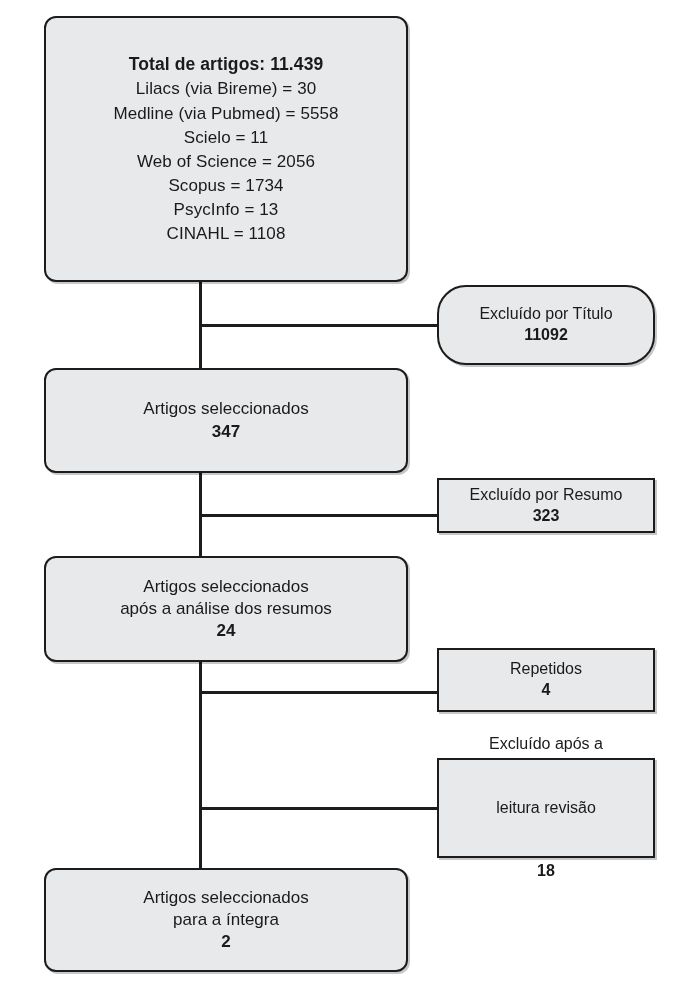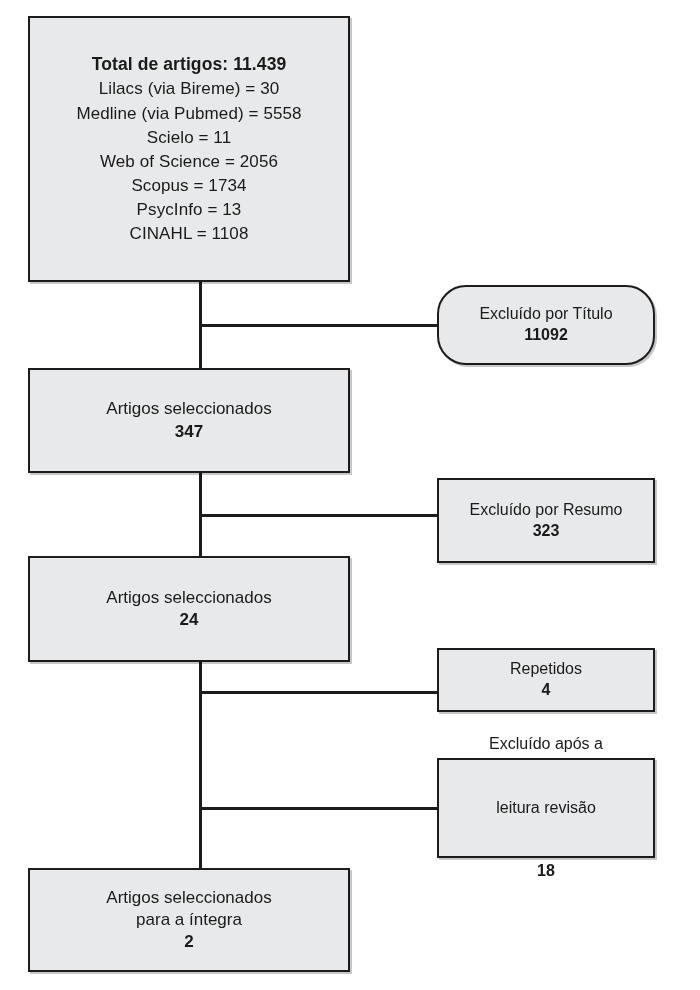--- a/index.html
+++ b/index.html
@@ -40,23 +40,24 @@
     color: #1a1a1a;
     line-height: 1.30;
   }
   .node .ln {
     display: block;
     white-space: nowrap;
   }
 
   
   .main-node {
-    left: 28px;
-    width: 322px;
+    left: 44px;
+    width: 364px;
     font-size: 17px;
+    border-radius: 12px;
   }
   
   .side-node {
     left: 437px;
     width: 218px;
     font-size: 16px;
   }
   .count { font-weight: bold; }
 
   
@@ -100,27 +101,28 @@
   <div class="node side-node" style="top:285px; height:80px;border-radius:29px;">
     <span class="ln">Excluído por Título</span>
     <span class="ln count">11092</span>
   </div>
 
   <div class="node main-node" style="top:368px; height:105px;">
     <span class="ln">Artigos seleccionados</span>
     <span class="ln count">347</span>
   </div>
 
-  <div class="node side-node" style="top:478px; height:85px;">
+  <div class="node side-node" style="top:478px; height:55px;">
     <span class="ln">Excluído por Resumo</span>
     <span class="ln count">323</span>
   </div>
 
   <div class="node main-node" style="top:556px; height:106px;">
     <span class="ln">Artigos seleccionados</span>
+    <span class="ln">após a análise dos resumos</span>
     <span class="ln count">24</span>
   </div>
 
   <div class="node side-node" style="top:648px; height:64px;">
     <span class="ln">Repetidos</span>
     <span class="ln count">4</span>
   </div>
 
   <div class="node side-node" style="top:758px; height:100px;gap:43px;">
     <span class="ln">Excluído após a</span>

